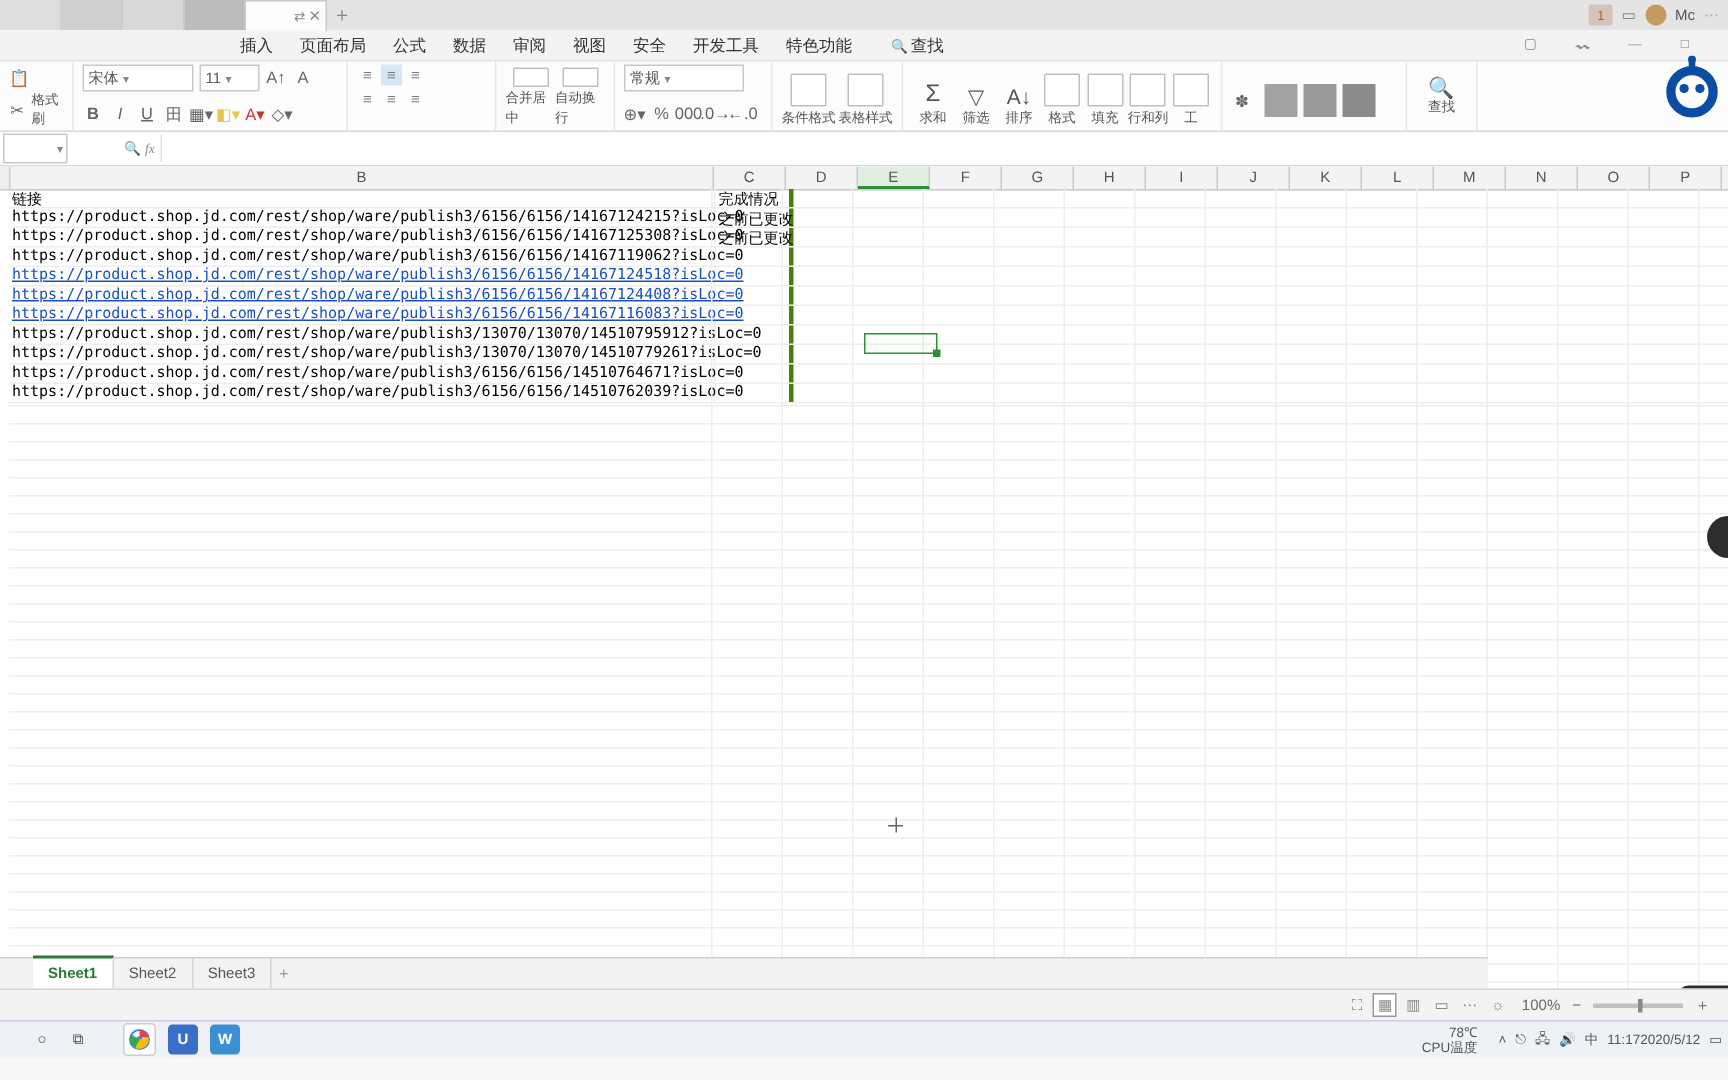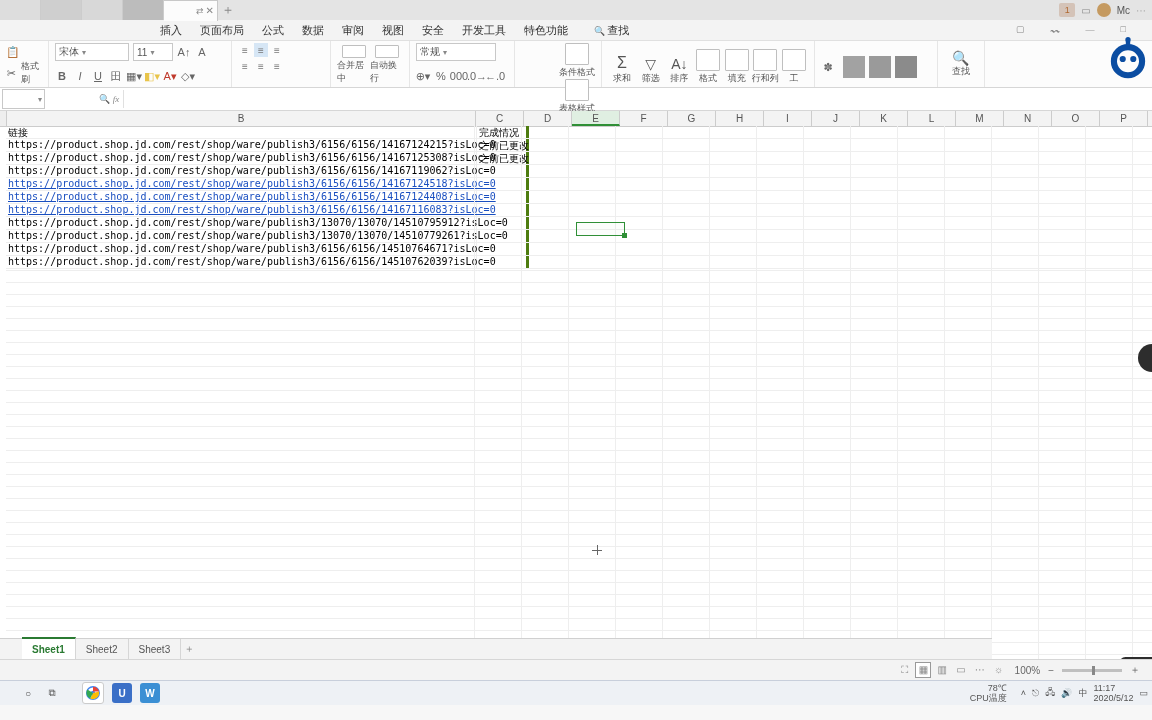--- a/index.html
+++ b/index.html
@@ -34,21 +34,21 @@
   .ribbon .btngrey.d{background:#8b8b8b}
   .ribbon .btngrey+.btngrey{margin-left:2px}
   .ribbon .alignset{display:grid;grid-template-columns:repeat(3,14px);grid-template-rows:repeat(2,14px);gap:2px;}
   .ribbon .alignset span{width:14px;height:14px;display:flex;align-items:center;justify-content:center;font-size:10px;color:#777}
   .ribbon .alignset span.sel{background:#d6e6f5}
   .uibot{position:absolute;right:6px;top:-6px;font-family:Arial,sans-serif;font-weight:900;font-style:italic;font-size:42px;letter-spacing:-1px;color:#0b4da2;pointer-events:none;}
   .uibot svg{width:44px;height:44px;vertical-align:-8px;margin-right:-4px}
   .namebox{height:22px;background:#fff;border-bottom:1px solid #d6d6d6;display:flex;align-items:center;font-size:11px;color:#555}
   .namebox .nb{width:38px;height:18px;border:1px solid #c8c8c8;margin-left:2px;background:#fff;display:flex;align-items:center;padding-left:3px}
   .namebox .nb::after{content:"▾";margin-left:auto;color:#888;font-size:8px;margin-right:2px}
-  .namebox .fx{margin-left:54px;color:#888;font-size:9px}
+  .namebox .fx{margin-left:38px;color:#888;font-size:9px}
   .namebox .fx i{font-style:italic;font-family:serif;}
   .namebox .fxline{flex:1;height:18px;border-left:1px solid #e0e0e0;margin-left:4px}
   .sheet{position:relative;height:548px;background:#fff;overflow:hidden;}
   .colhdr{position:absolute;top:0;left:0;right:0;height:15px;background:#f3f3f3;border-bottom:1px solid #ccc;display:flex;font-size:10px;color:#555}
   .colhdr .corner{width:6px;border-right:1px solid #ccc;background:#eee}
   .colhdr .c{border-right:1px solid #ccc;text-align:center;line-height:15px}
   .rows{position:absolute;top:15px;left:6px;right:0;bottom:0;}
   .rows .r{height:12px;border-bottom:1px solid #eee;display:flex;font-size:10px;font-family:Consolas,SimSun,monospace;color:#000}
   .rows .r .cellA{width:468px;border-right:1px solid #eee;padding-left:2px;white-space:nowrap;overflow:visible}
   .rows .r .cellC{width:47px;border-right:3px solid #4d7c0f;padding-left:2px;white-space:nowrap}
@@ -73,21 +73,21 @@
   .statusbar .viewicons span.on{border:1px solid #999;background:#fff}
   .statusbar .slider{width:60px;height:3px;background:#c0c0c0;position:relative}
   .statusbar .slider::after{content:"";position:absolute;left:50%;top:-3px;width:3px;height:9px;background:#888}
   .bubble{position:absolute;right:0;top:344px;width:14px;height:28px;background:#2d2d2d;border-radius:14px 0 0 14px}
   .minibubble{position:absolute;right:0;bottom:50px;background:#2d2d2d;color:#aaa;font-size:8px;border-radius:10px 0 0 10px;padding:2px 4px;line-height:9px}
   .taskbar{height:24px;background:#eef1f5;border-top:1px solid #c8cfdb;display:flex;align-items:center;font-size:10px;color:#444}
   .taskbar .search{width:178px;height:20px;background:#fff;border:1px solid #c8cfdb;border-left:none;padding-left:4px;font-size:10px;color:#888;display:flex;align-items:center}
   .taskbar .tb{width:24px;height:24px;display:flex;align-items:center;justify-content:center;color:#555}
   .taskbar .appico{width:20px;height:20px;border-radius:3px;display:flex;align-items:center;justify-content:center;font-size:10px;font-weight:bold;margin:0 4px}
   .taskbar .tray{margin-left:auto;display:flex;align-items:center;gap:6px;padding-right:4px;font-size:9px;color:#555}
-  .taskbar .tray .col{display:flex;flex-direction:column;align-items:flex-start;line-height:10px}
+  .taskbar .tray .col{display:flex;flex-direction:row;align-items:flex-start;line-height:10px}
   .taskbar .temp{display:flex;flex-direction:column;align-items:flex-end;line-height:10px;margin-right:8px}
 </style>
 </head>
 <body>
 
 <div class="tabbar">
   <div class="thumbs">
     <div class="thumb"></div>
     <div class="thumb"></div>
     <div class="thumb"></div>
@@ -185,21 +185,21 @@
         <div class="combo" style="width:72px">常规</div>
       </div>
     <div class="row">
       <span class="icon">⊕▾</span>
       <span class="icon">%</span>
       <span class="icon">000</span>
       <span class="icon">.0→</span>
       <span class="icon">←.0</span>
     </div>
   </div>
-  <div class="grp" style="width:74px;flex-direction:column;align-items:flex-end">
+  <div class="grp" style="width:74px;flex-direction:row;align-items:flex-end">
     <div class="btn">
         <div class="bx"></div>
         <span>条件格式</span>
       </div>
     <div class="btn">
         <div class="bx"></div>
         <span>表格样式</span>
       </div>
   </div>
   <div class="grp" style="width:200px;flex-direction:row;align-items:flex-end">

